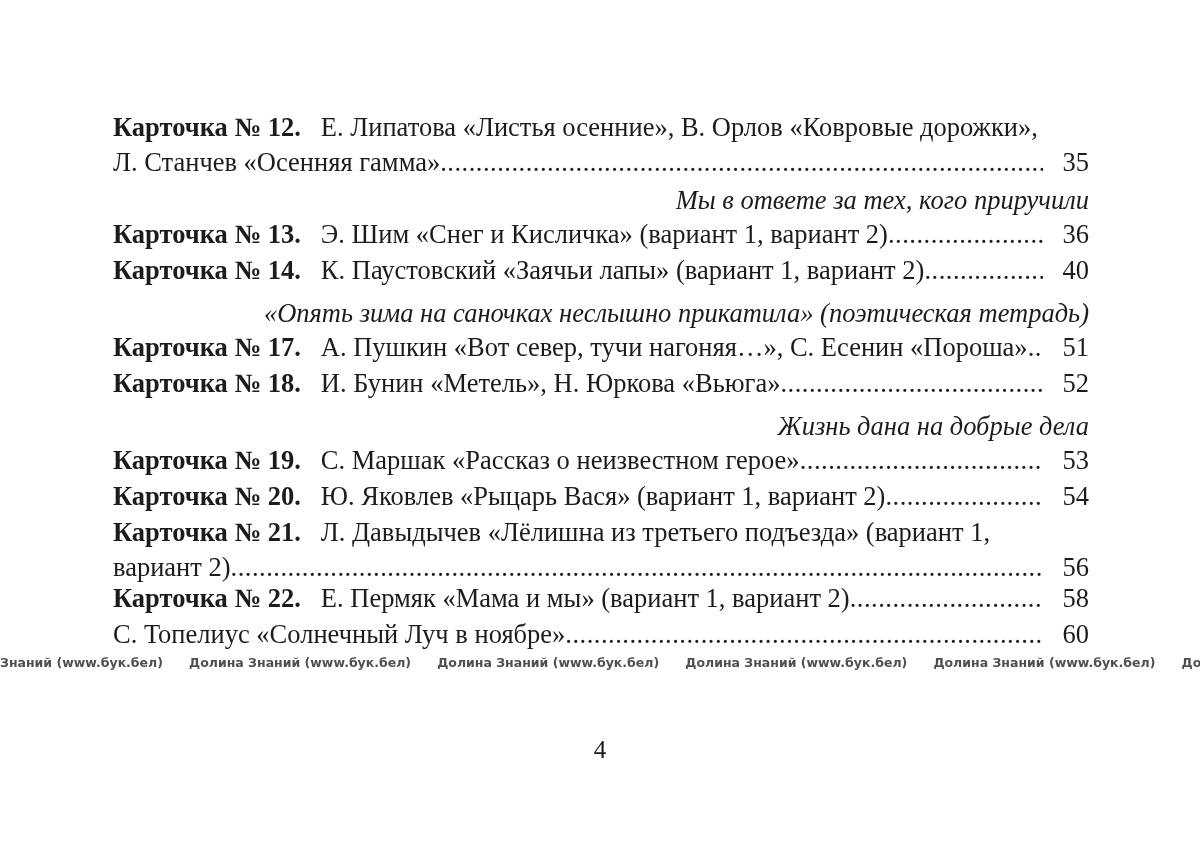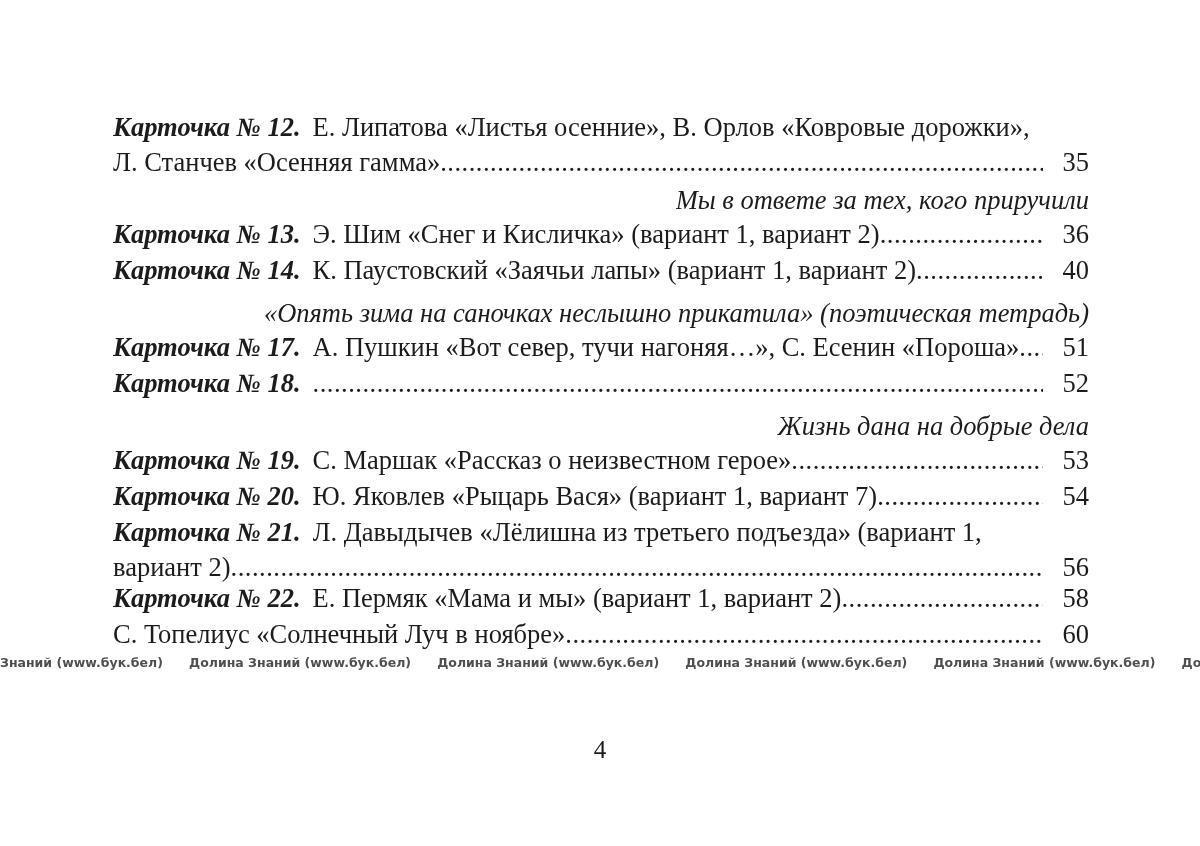--- a/index.html
+++ b/index.html
@@ -39,23 +39,22 @@
   }
   .line {
     display: flex;
     align-items: baseline;
     height: 36px;
     white-space: nowrap;
     overflow: hidden;
   }
   .line .b {
     font-weight: bold;
-    margin-right: 12px;
+    margin-right: 20px;
     flex: 0 0 auto;
-    font-style: italic;
   }
   .line .t {
     flex: 0 1 auto;
     min-width: 0;
     overflow: hidden;
   }
   .dots {
     flex: 1 1 0;
     min-width: 0;
     overflow: hidden;
@@ -136,38 +135,39 @@
 
     <div class="line">
       <span class="b">Карточка № 17.</span>
       <span class="t">А. Пушкин «Вот север, тучи нагоняя…», С. Есенин «Пороша»</span>
       <span class="dots"></span>
       <span class="pg">51</span>
     </div>
 
     <div class="line">
       <span class="b">Карточка № 18.</span>
+      <span class="t">И. Бунин «Метель», Н. Юркова «Вьюга»</span>
       <span class="dots"></span>
       <span class="pg">52</span>
     </div>
 
     <div class="line section">
       <span class="t">Жизнь дана на добрые дела</span>
     </div>
 
     <div class="line">
       <span class="b">Карточка № 19.</span>
       <span class="t">С. Маршак «Рассказ о неизвестном герое»</span>
       <span class="dots"></span>
       <span class="pg">53</span>
     </div>
 
     <div class="line">
       <span class="b">Карточка № 20.</span>
-      <span class="t">Ю. Яковлев «Рыцарь Вася» (вариант 1, вариант 7)</span>
+      <span class="t">Ю. Яковлев «Рыцарь Вася» (вариант 1, вариант 2)</span>
       <span class="dots"></span>
       <span class="pg">54</span>
     </div>
 
     <div class="line">
       <span class="b">Карточка № 21.</span>
       <span class="t">Л. Давыдычев «Лёлишна из третьего подъезда» (вариант 1,</span>
     </div>
     <div class="line cont">
       <span class="t">вариант 2)</span>

